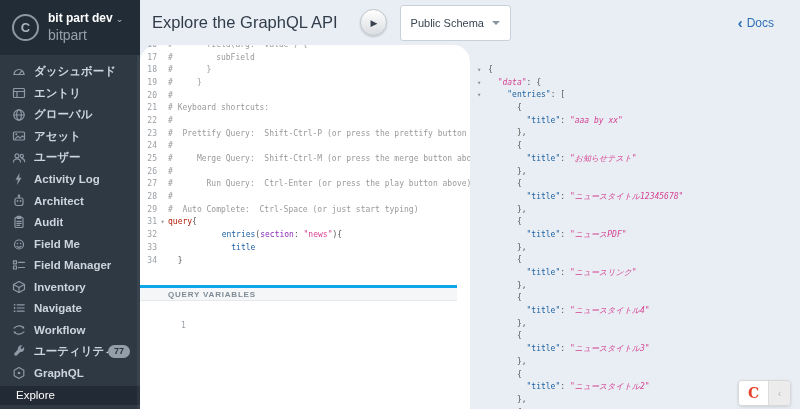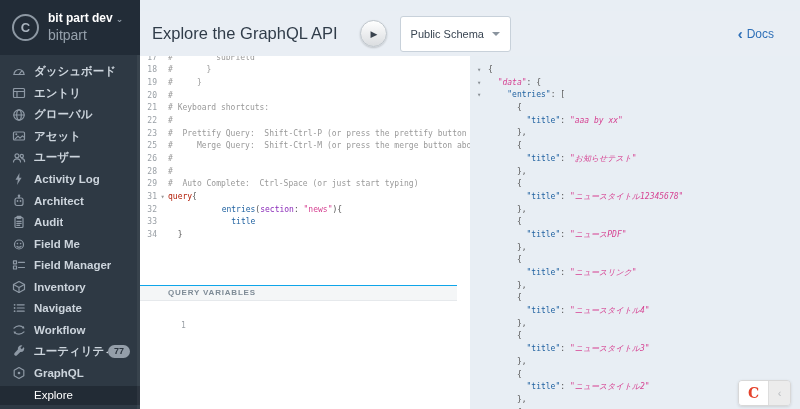--- a/index.html
+++ b/index.html
@@ -18,60 +18,60 @@
   .site-handle { color:#96a1ac; font-size:14px; margin-top:1px; }
 
   .menu { padding-top:6px; }
   .menu-item { height:21.5px; display:flex; align-items:center; padding:0 10px 0 12px; cursor:pointer; }
   .mi-icon { width:14px; height:14px; margin-right:8px; flex:0 0 auto; display:flex; align-items:center; justify-content:center; }
   .mi-icon svg { display:block; }
   .mi-label { color:#ccd4dc; font-size:11.5px; white-space:nowrap; overflow:hidden;font-weight:bold; }
   .badge { margin-left:auto; background:#949ea9; color:#29323c; font-size:9px; font-weight:bold;
            border-radius:8px; padding:1px 6px; line-height:11px; }
   .subnav { margin-top:2px; }
-  .subnav-item { height:19px; display:flex; align-items:center; padding-left:34px; color:#ccd4dc; font-size:11.5px; cursor:pointer; }
+  .subnav-item { height:19px; display:flex; align-items:center; padding-left:16px; color:#ccd4dc; font-size:11.5px; cursor:pointer; }
   .subnav-item.active { background:#222b35; color:#fff; }
 
   
-  .topbar { position:absolute; left:140px; right:0; top:11px; height:45px; background:#e9eef4; display:flex; align-items:center; z-index:4; }
+  .topbar { position:absolute; left:140px; right:0; top:0; height:45px; background:#e9eef4; display:flex; align-items:center; z-index:4; }
   .page-title { margin-left:12px; font-size:16.5px; font-weight:500; color:#303c49; white-space:nowrap; }
   .play-btn { margin-left:22px; width:27px; height:27px; border-radius:50%; border:1px solid #bfc6cc;
               background:linear-gradient(#ffffff,#dadde0); box-shadow:0 1px 2px rgba(0,0,0,.18);
               display:flex; align-items:center; justify-content:center; cursor:pointer; flex:0 0 auto; }
   .play-glyph { color:#39434e; font-size:9px; margin-left:2px; }
   .schema-btn { margin-left:13px; height:25px; background:#fff; border:1px solid #c8d1da; border-radius:3px;
                 display:flex; align-items:center; padding:17px 10px; font-size:11px; color:#394552; cursor:pointer; }
   .schema-caret { width:0; height:0; border-left:4px solid transparent; border-right:4px solid transparent;
                   border-top:4px solid #8a949e; margin-left:8px; }
   .docs-link { margin-left:auto; margin-right:26px; color:#2e6fb7; font-size:12px; display:flex; align-items:center; cursor:pointer; }
   .docs-chevron { font-size:15px; font-weight:bold; margin-right:4px; line-height:1; }
 
   
-  .qpane { position:absolute; left:140px; top:45px; width:330px; bottom:0; background:#fff; z-index:3; }
+  .qpane { position:absolute; left:140px; top:45px; width:330px; bottom:0; background:#fff; z-index:3;border-radius:17px; }
   .editor-area { position:absolute; left:0; right:0; top:0; height:240px; overflow:hidden; }
   .mono, .cm-line, .r-line { font-family:"DejaVu Sans Mono",monospace; font-size:8px; }
   .cm-line { height:12.7px; line-height:12.7px; white-space:pre; }
   .cm-line:first-child { margin-top:-6.2px; }
   .ln { display:inline-block; width:17px; text-align:right; color:#9aa0a6; }
   .fold { display:inline-block; width:11px; text-align:center; color:#999; font-size:7px; }
   .code { white-space:pre; }
 
   .tok-c { color:#999999; }
   .tok-k { color:#B11A04; }
   .tok-f { color:#1F61A0;padding-left:44px; }
   .tok-a { color:#8B2BB9; }
   .tok-s { color:#D64292; }
   .tok-p { color:#555555; }
   .tok-t { color:#555555; }
   .tok-d { color:#D64292; font-style:italic; }
   .tok-j { color:#1F61A0; }
   .tok-rs { color:#D64292; font-style:italic; }
 
   .varbar { position:absolute; left:0; right:13px; top:240px; height:16px; background:#f4f6f7;
-            border-top:1px solid #0ea5e9; border-bottom:1px solid #e6e9ec;
+            border-top:3px solid #0ea5e9; border-bottom:1px solid #e6e9ec;
             font-size:8px; font-weight:bold; letter-spacing:.8px; color:#7e8b96; line-height:14px; padding-left:28px; }
   .vars-area { position:absolute; left:0; right:0; top:256px; bottom:0; background:#fff; padding-top:6px; }
 
   .response { position:absolute; left:470px; right:0; top:45px; bottom:0; overflow:hidden; padding-top:19px; }
   .r-line { height:12.7px; line-height:12.7px; white-space:pre; }
   .rfold { display:inline-block; width:18px; text-align:center; color:#8a9096; font-size:7px; }
 
   
   .craft-widget { position:absolute; right:9px; bottom:3px; height:26px; display:flex; border:1px solid #d8d8d8;
                   border-radius:4px; overflow:hidden; box-shadow:0 1px 3px rgba(0,0,0,.12); z-index:10; }
@@ -270,22 +270,24 @@
 <div class="qpane">
   <div class="editor-area mono" id="query-editor">
       <div class="cm-line"><span class="ln">16</span><span class="fold"></span><span class="code"><span class="tok-c">#       field(arg: "value") {</span></span></div>
       <div class="cm-line"><span class="ln">17</span><span class="fold"></span><span class="code"><span class="tok-c">#         subField</span></span></div>
       <div class="cm-line"><span class="ln">18</span><span class="fold"></span><span class="code"><span class="tok-c">#       }</span></span></div>
       <div class="cm-line"><span class="ln">19</span><span class="fold"></span><span class="code"><span class="tok-c">#     }</span></span></div>
       <div class="cm-line"><span class="ln">20</span><span class="fold"></span><span class="code"><span class="tok-c">#</span></span></div>
       <div class="cm-line"><span class="ln">21</span><span class="fold"></span><span class="code"><span class="tok-c"># Keyboard shortcuts:</span></span></div>
       <div class="cm-line"><span class="ln">22</span><span class="fold"></span><span class="code"><span class="tok-c">#</span></span></div>
       <div class="cm-line"><span class="ln">23</span><span class="fold"></span><span class="code"><span class="tok-c">#  Prettify Query:  Shift-Ctrl-P (or press the prettify button above)</span></span></div>
+      <div class="cm-line"><span class="ln">24</span><span class="fold"></span><span class="code"><span class="tok-c">#</span></span></div>
       <div class="cm-line"><span class="ln">25</span><span class="fold"></span><span class="code"><span class="tok-c">#     Merge Query:  Shift-Ctrl-M (or press the merge button above)</span></span></div>
       <div class="cm-line"><span class="ln">26</span><span class="fold"></span><span class="code"><span class="tok-c">#</span></span></div>
+      <div class="cm-line"><span class="ln">27</span><span class="fold"></span><span class="code"><span class="tok-c">#       Run Query:  Ctrl-Enter (or press the play button above)</span></span></div>
       <div class="cm-line"><span class="ln">28</span><span class="fold"></span><span class="code"><span class="tok-c">#</span></span></div>
       <div class="cm-line"><span class="ln">29</span><span class="fold"></span><span class="code"><span class="tok-c">#  Auto Complete:  Ctrl-Space (or just start typing)</span></span></div>
       <div class="cm-line"><span class="ln">31</span><span class="fold">▾</span><span class="code"><span class="tok-k">query</span><span class="tok-p">{</span></span></div>
       <div class="cm-line"><span class="ln">32</span><span class="fold"></span><span class="code"><span class="tok-t">  </span><span class="tok-f">entries</span><span class="tok-p">(</span><span class="tok-a">section</span><span class="tok-p">: </span><span class="tok-s">"news"</span><span class="tok-p">){</span></span></div>
       <div class="cm-line"><span class="ln">33</span><span class="fold"></span><span class="code"><span class="tok-t">    </span><span class="tok-f">title</span></span></div>
       <div class="cm-line"><span class="ln">34</span><span class="fold"></span><span class="code"><span class="tok-t">  </span><span class="tok-p">}</span></span></div>
     </div>
   <div class="varbar">QUERY VARIABLES</div>
   <div class="vars-area mono">
     <div class="cm-line" style="margin-top:0;">

